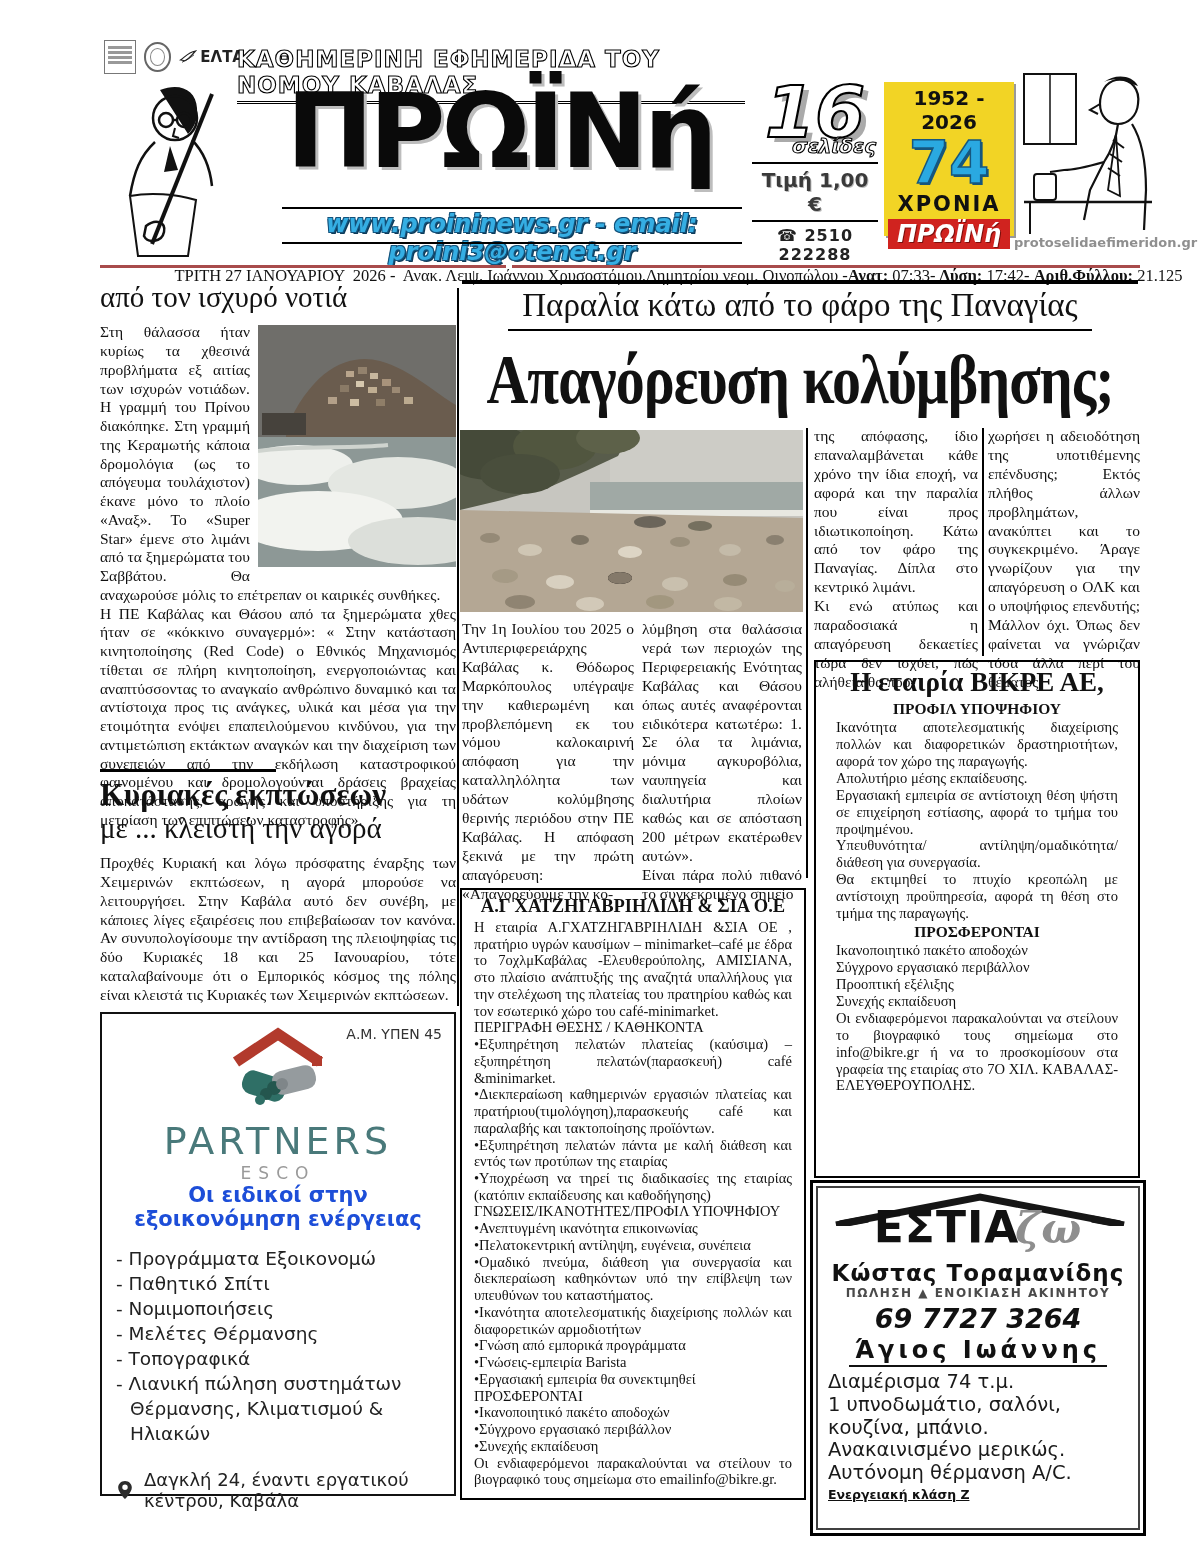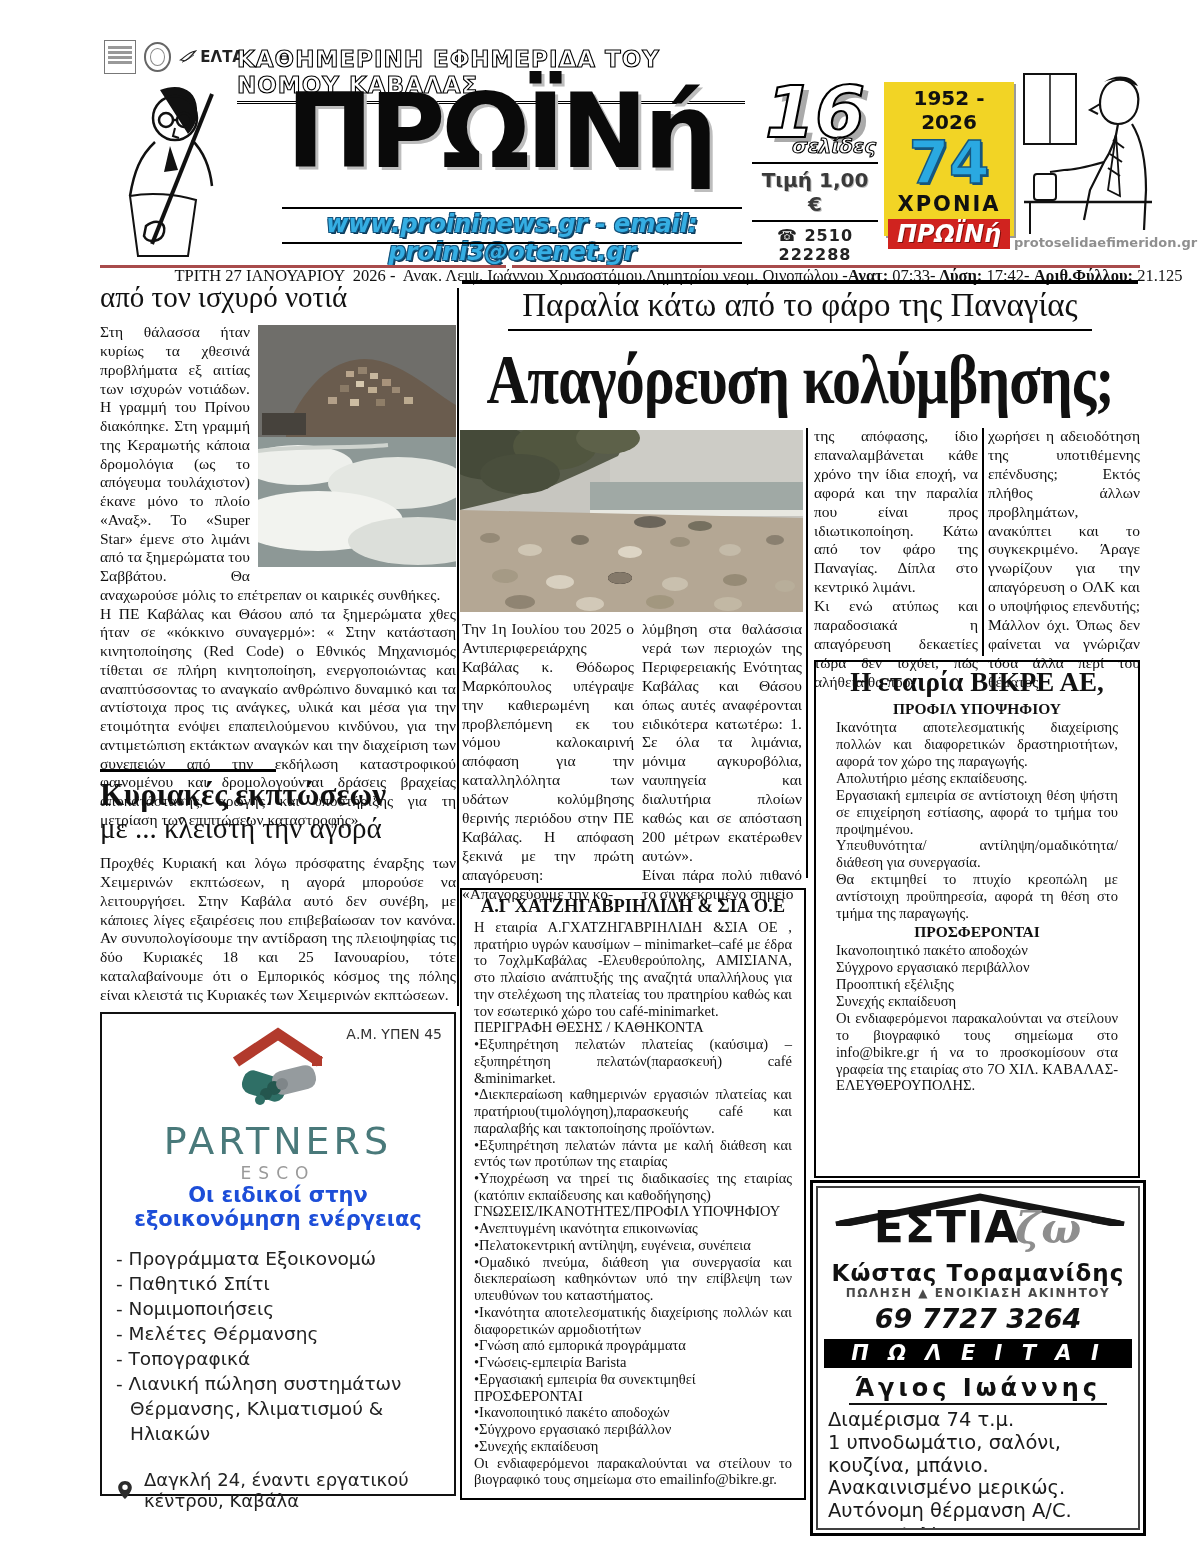--- a/index.html
+++ b/index.html
@@ -390,21 +390,20 @@
     <div class="e-logo">
       <svg class="e-roof" viewBox="0 0 292 34">
           <path d="M6,32 L146,5 L286,32" fill="none" stroke="#161616" stroke-width="7"></path>
           <path d="M2,33 L34,27 M258,27 L290,33" stroke="#161616" stroke-width="7"></path>
         </svg>
       <div class="e-word"><span>ΕΣΤΙΑ</span><span class="e-zo">ζω</span></div>
     </div>
     <div class="e-name">Κώστας Τοραμανίδης</div>
     <div class="e-sub">ΠΩΛΗΣΗ ▲ ΕΝΟΙΚΙΑΣΗ ΑΚΙΝΗΤΟΥ</div>
     <div class="e-phone">69 7727 3264</div>
-    <div class="e-banner">Π Ω Λ Ε Ι Τ Α Ι</div>
     <div><span class="e-loc">Άγιος Ιωάννης</span></div>
     <div class="e-lines">
         <div>Διαμέρισμα 74 τ.μ.</div>
         <div>1 υπνοδωμάτιο, σαλόνι,</div>
         <div>κουζίνα, μπάνιο.</div>
         <div>Ανακαινισμένο μερικώς.</div>
         <div>Αυτόνομη θέρμανση Α/C.</div>
       </div>
     <div class="e-energy">Ενεργειακή κλάση Ζ</div>
 

